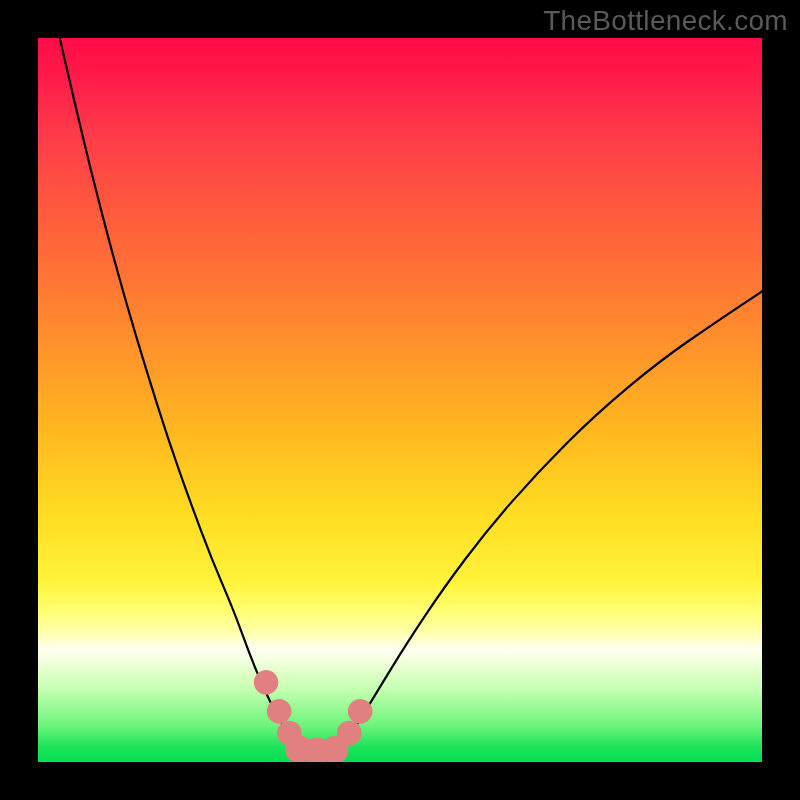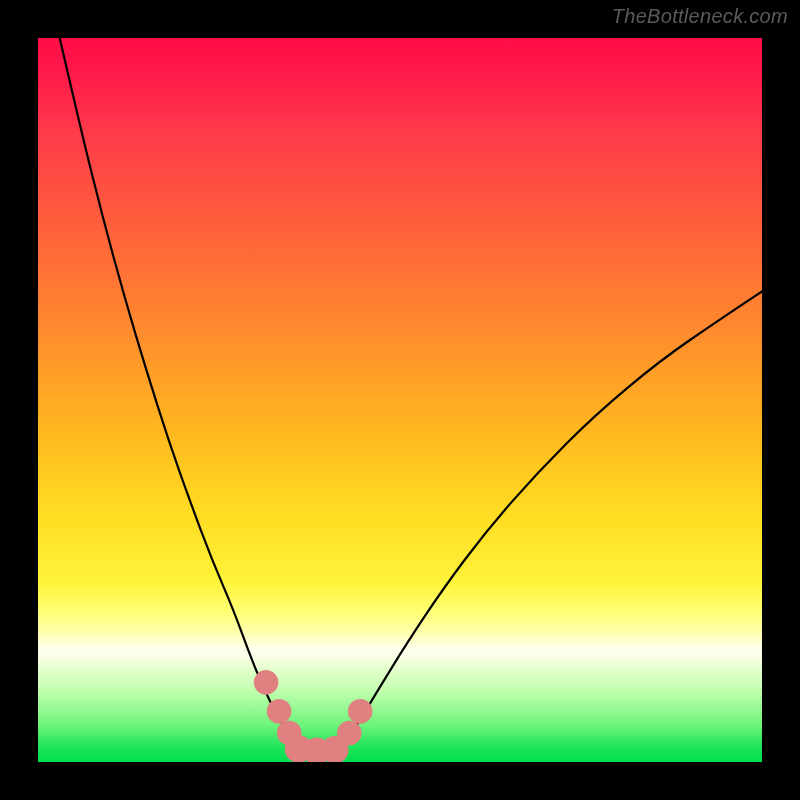--- a/index.html
+++ b/index.html
@@ -52,25 +52,24 @@
       #6cf47a 95%,
       #1ce35a 98%,
       #00e050 100%
     );
   }
   .watermark {
     position: absolute;
     top: 5px;
     right: 12px;
     color: #5a5a5a;
-    font-size: 20px;
+    font-size: 28px;
     font-weight: 500;
     letter-spacing: 0.3px;
     font-family: Arial, Helvetica, sans-serif;
-    font-style: italic;
   }
   svg.curves {
     position: absolute;
     left: 0;
     top: 0;
   }
 </style>
 </head>
 <body>
 

